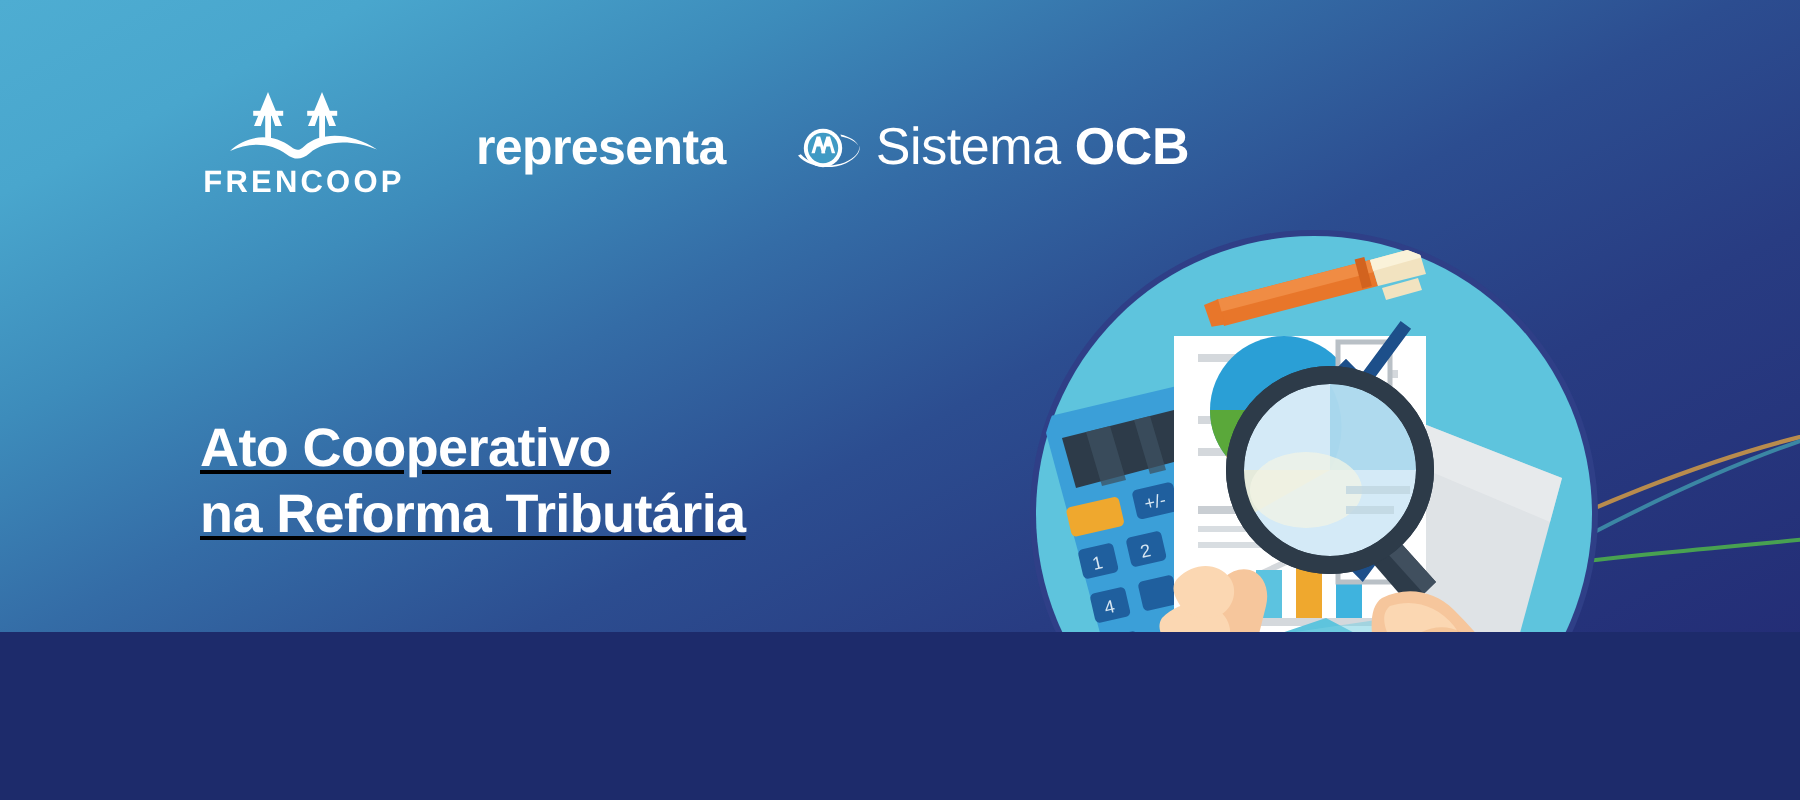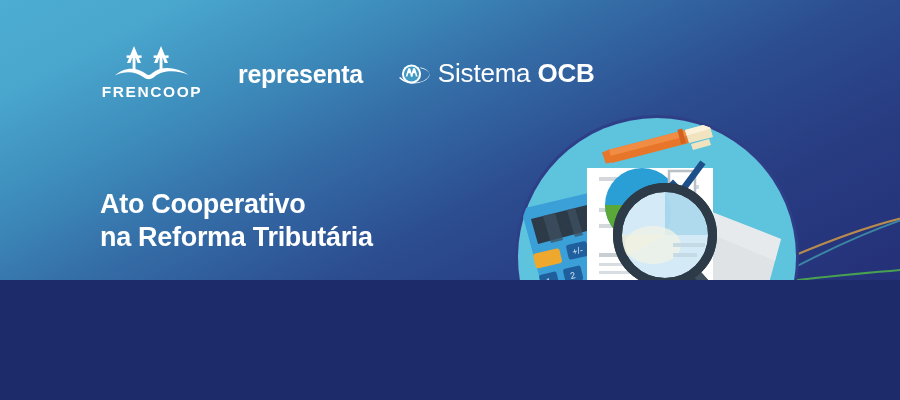--- a/index.html
+++ b/index.html
@@ -7,21 +7,21 @@
     margin: 0;
     padding: 0;
     background: #1d2b6b;
   }
   body {
     font-family: "Liberation Sans", sans-serif;
   }
   .banner {
     position: relative;
     width: 900px;
-    height: 280px;
+    height: 316px;
     overflow: hidden;
     background: linear-gradient(118deg,
         #4eadd2 0%,
         #4aa9cf 11%,
         #3e8fbd 24%,
         #356fa8 38%,
         #2d4f92 54%,
         #283d83 70%,
         #25307a 85%,
         #232c75 100%);
@@ -90,22 +90,23 @@
   .logo-ocb .bold {
     font-size: 26px;
     font-weight: bold;
     letter-spacing: -0.2px;
   }
 
   
   .copy {
     position: absolute;
     left: 100px;
-    top: 188px;
+    top: 208px;
     width: 430px;
+    text-decoration: underline;
   }
   .headline {
     color: #ffffff;
     font-size: 27px;
     font-weight: bold;
     line-height: 1.22;
     letter-spacing: -0.3px;
     margin: 0;
     white-space: pre-line;
   }

